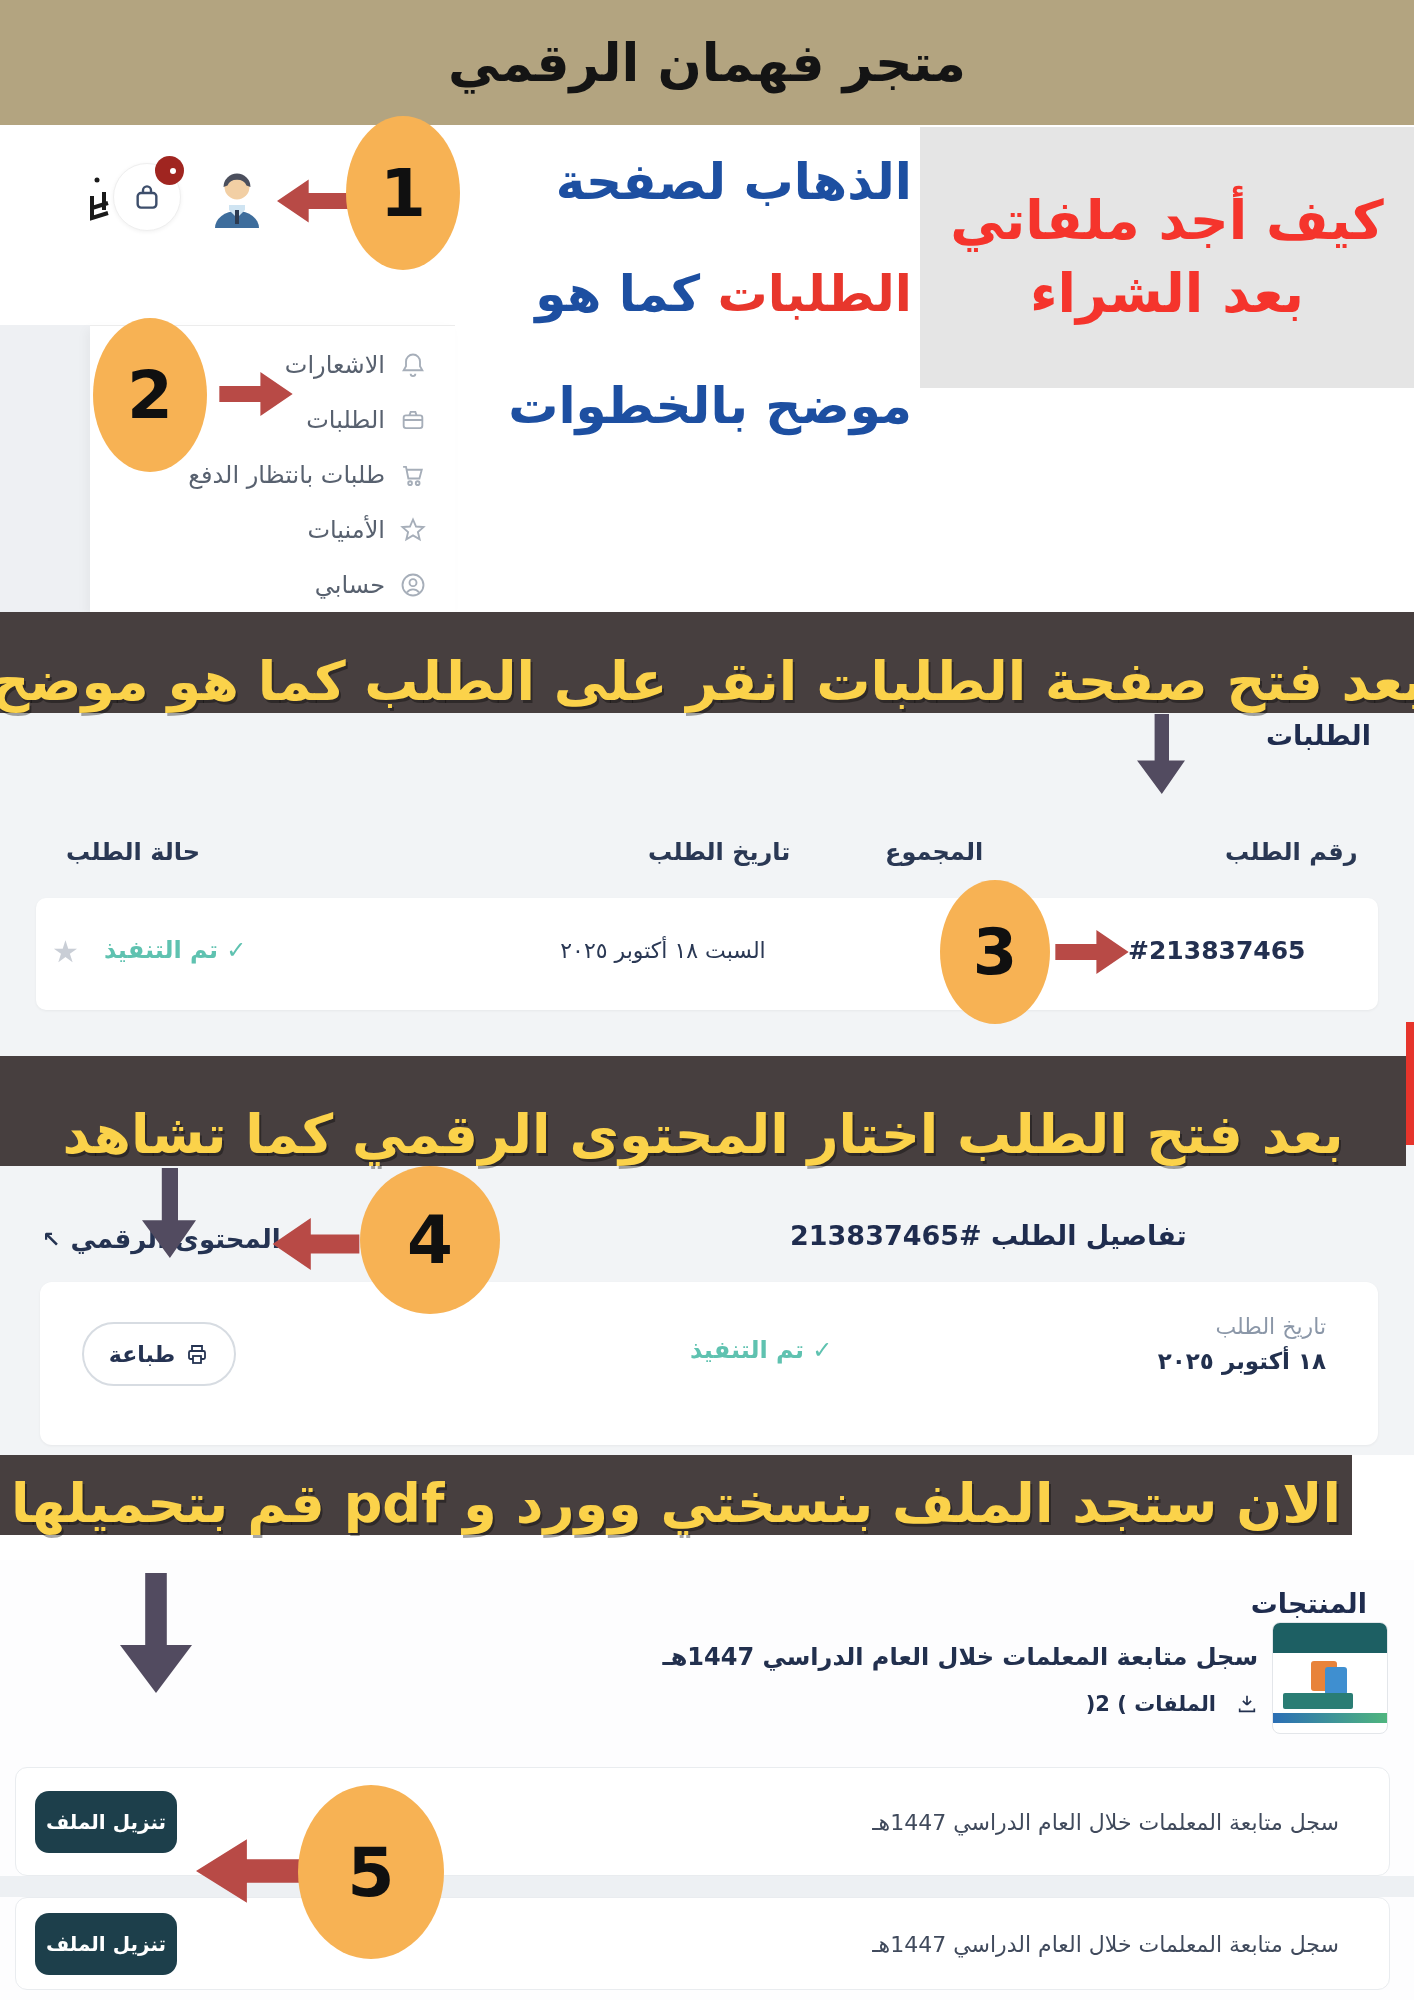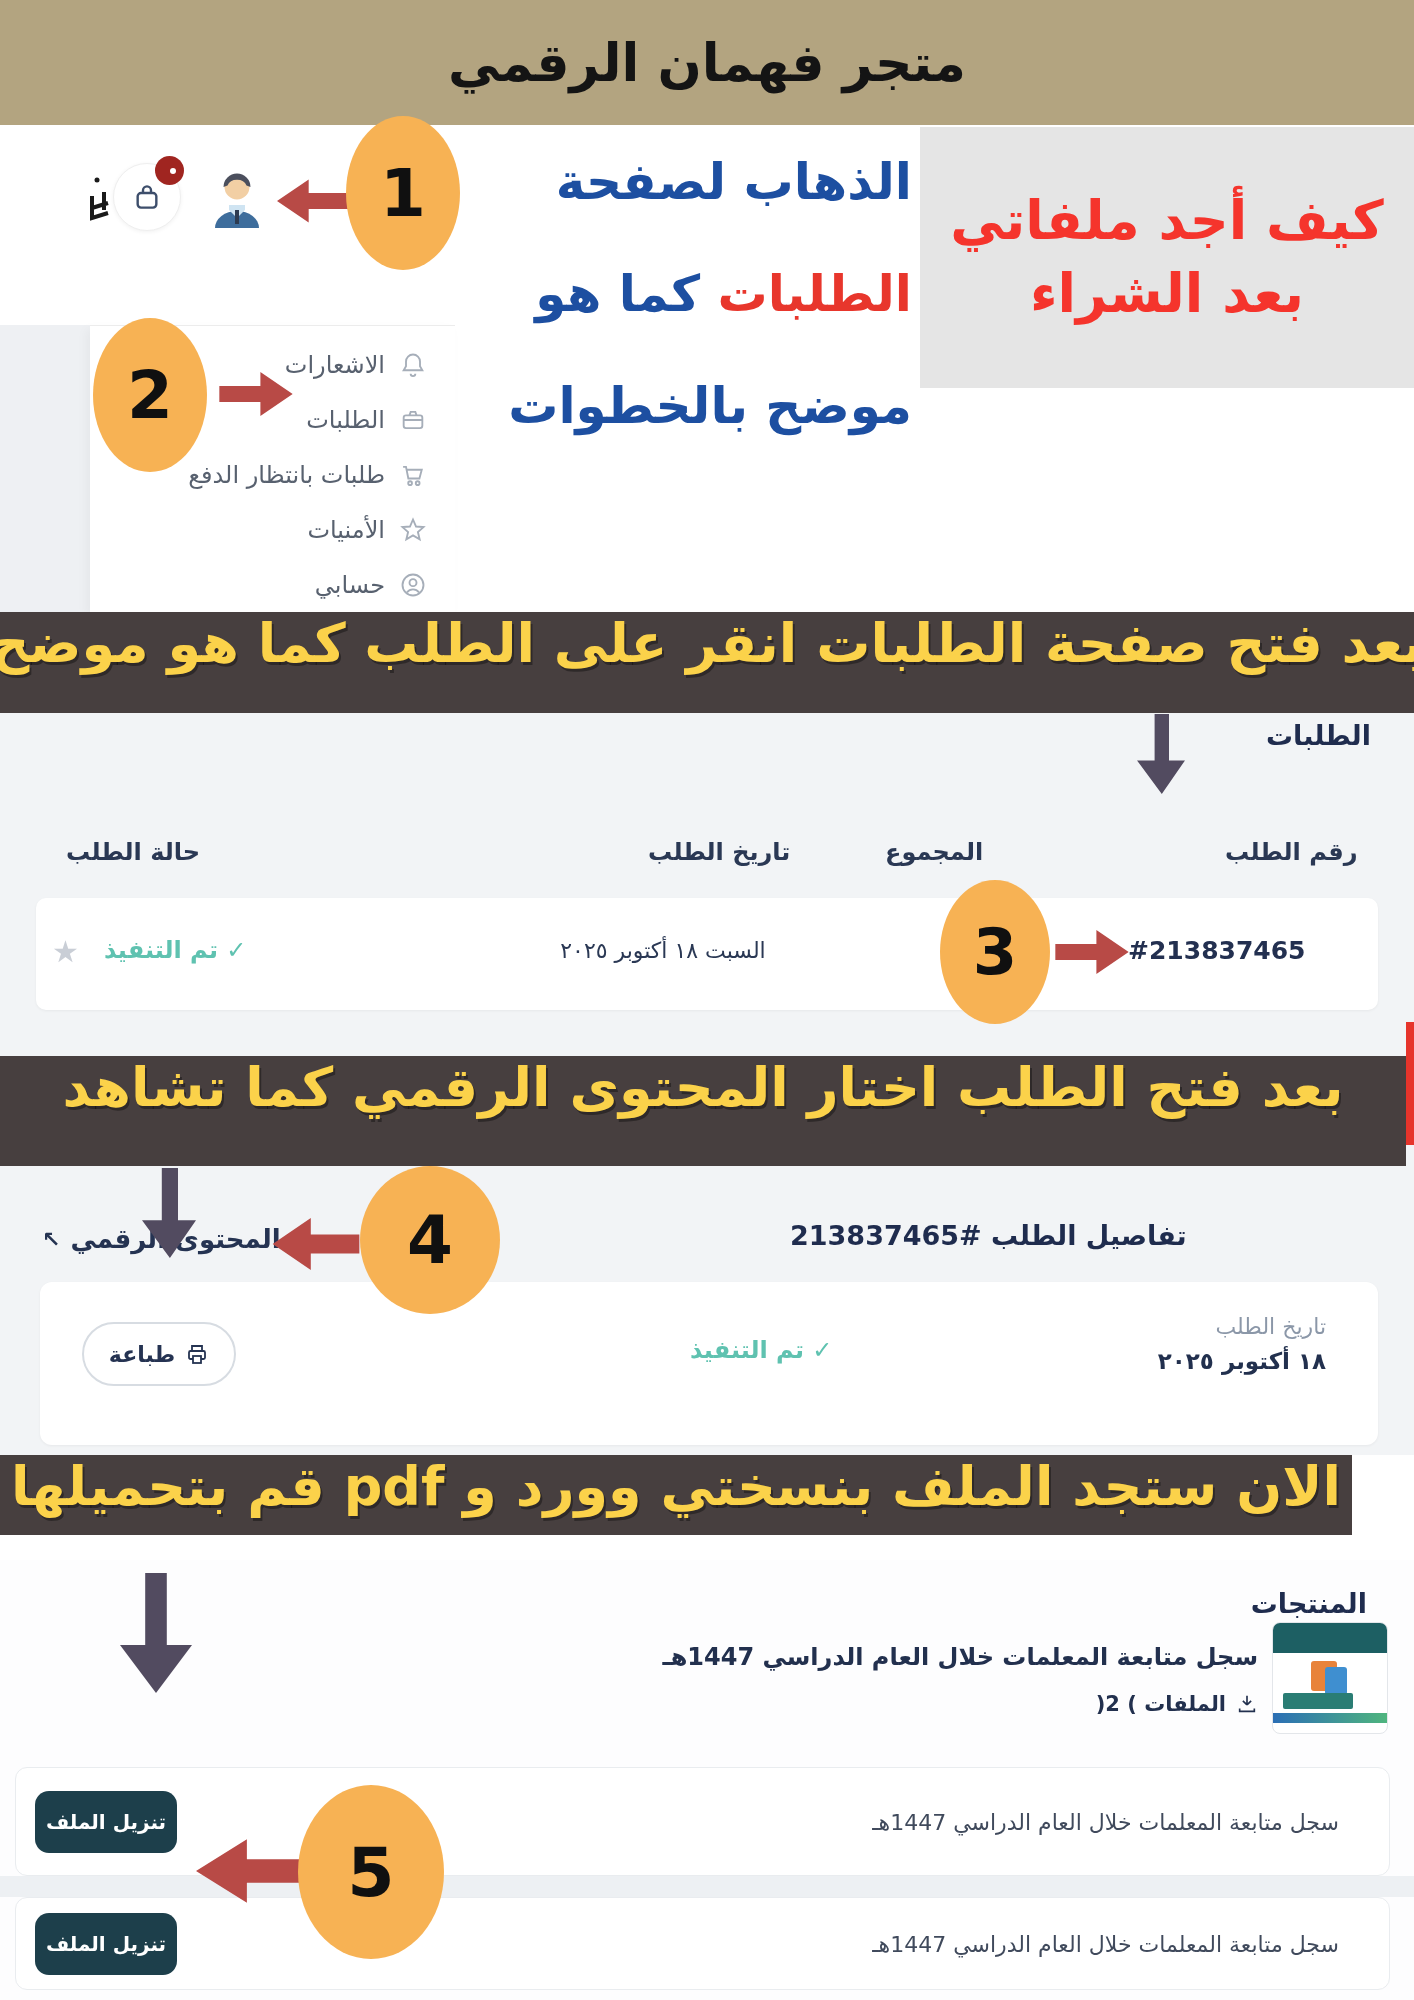--- a/index.html
+++ b/index.html
@@ -35,21 +35,21 @@
   .red-arrow svg{display:block;width:100%;height:100%;}
 
   
   .page-strip{left:0;top:325px;width:90px;height:287px;background:#eef0f3;}
   .menu-panel{left:90px;top:325px;width:365px;height:287px;background:#fff;border-top:1px solid #ececec;box-shadow:-4px 4px 10px rgba(0,0,0,.04);padding:12px 28px 0 0;display:flex;flex-direction:column;}
   .menu-item{height:57px;display:flex;align-items:center;gap:14px;color:#58616f;font-size:24px;}
   .menu-item .mi-icon{color:#a6aeb9;width:28px;height:28px;flex:0 0 28px;}
   .mi-icon svg{width:28px;height:28px;display:block;}
 
   
-  .dark-banner{background:#473f3f;display:flex;align-items:flex-start;justify-content:center;z-index:2;}
+  .dark-banner{background:#473f3f;display:flex;align-items:flex-end;justify-content:center;z-index:2;}
   .dark-banner span{color:#fbd24a;font-weight:bold;font-size:54px;white-space:nowrap;text-shadow:2px 3px 0 rgba(0,0,0,.35);}
   .b1{left:0;top:612px;width:1414px;height:101px;}
   .b2{left:0;top:1056px;width:1406px;height:110px;}
   .b3{left:0;top:1455px;width:1352px;height:80px;}
   .red-sliver{left:1406px;top:1022px;width:8px;height:123px;background:#e6342b;z-index:3;}
 
   
   .orders-bg{left:0;top:713px;width:1414px;height:323px;background:#f2f4f6;}
   .details-bg{left:0;top:1036px;width:1414px;height:419px;background:#f2f4f6;}
   .section-heading{font-size:27px;font-weight:bold;color:#1f2c4e;white-space:nowrap;}
@@ -77,21 +77,21 @@
   .products-bg{left:0;top:1560px;width:1414px;height:440px;background:#fdfdfe;}
   .band{left:0;top:1876px;width:1414px;height:21px;background:#edf0f3;}
   .thumb{left:1272px;top:1622px;width:116px;height:112px;border-radius:8px;border:1px solid #e3e6ea;background:#fff;overflow:hidden;}
   .thumb .t-top{height:30px;background:#1d5f63;}
   .thumb .t-mid{position:relative;height:60px;}
   .thumb .t-a{position:absolute;left:38px;top:8px;width:26px;height:30px;background:#e8833a;border-radius:3px;}
   .thumb .t-b{position:absolute;left:52px;top:14px;width:22px;height:28px;background:#3f8fd0;border-radius:3px;}
   .thumb .t-strip{position:absolute;left:10px;top:40px;width:70px;height:16px;background:#2a7d74;border-radius:2px;}
   .thumb .t-bar{height:10px;background:linear-gradient(90deg,#2c6fb5,#4fb57e);}
   .product-title{right:156px;top:1643px;font-size:24px;font-weight:600;color:#22304e;white-space:nowrap;}
-  .files-line{right:156px;top:1692px;display:flex;align-items:center;gap:10px;font-size:21px;font-weight:600;color:#22304e;}
+  .files-line{right:156px;top:1692px;display:flex;align-items:center;gap:20px;font-size:21px;font-weight:600;color:#22304e;}
   .files-line svg{width:22px;height:22px;}
   .dl-card{left:15px;width:1375px;background:#fff;border:1px solid #e9ecef;border-radius:12px;}
   .dl-card.r1{top:1767px;height:109px;}
   .dl-card.r2{top:1897px;height:93px;}
   .dl-title{position:absolute;right:50px;top:50%;transform:translateY(-50%);font-size:22px;color:#404a5c;white-space:nowrap;}
   .dl-btn{position:absolute;left:19px;top:50%;transform:translateY(-50%);width:142px;height:62px;background:#1d3f4b;border-radius:14px;color:#fff;font-size:20px;font-weight:bold;display:flex;align-items:center;justify-content:center;border:none;}
 </style>
 </head>
 <body>
 

